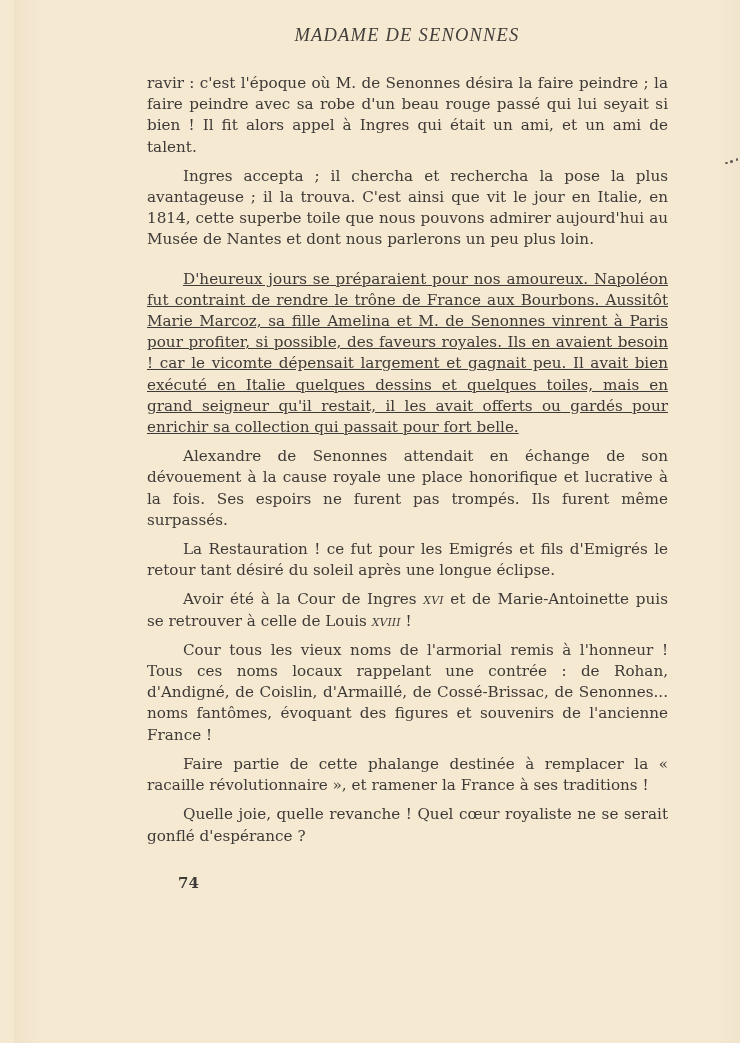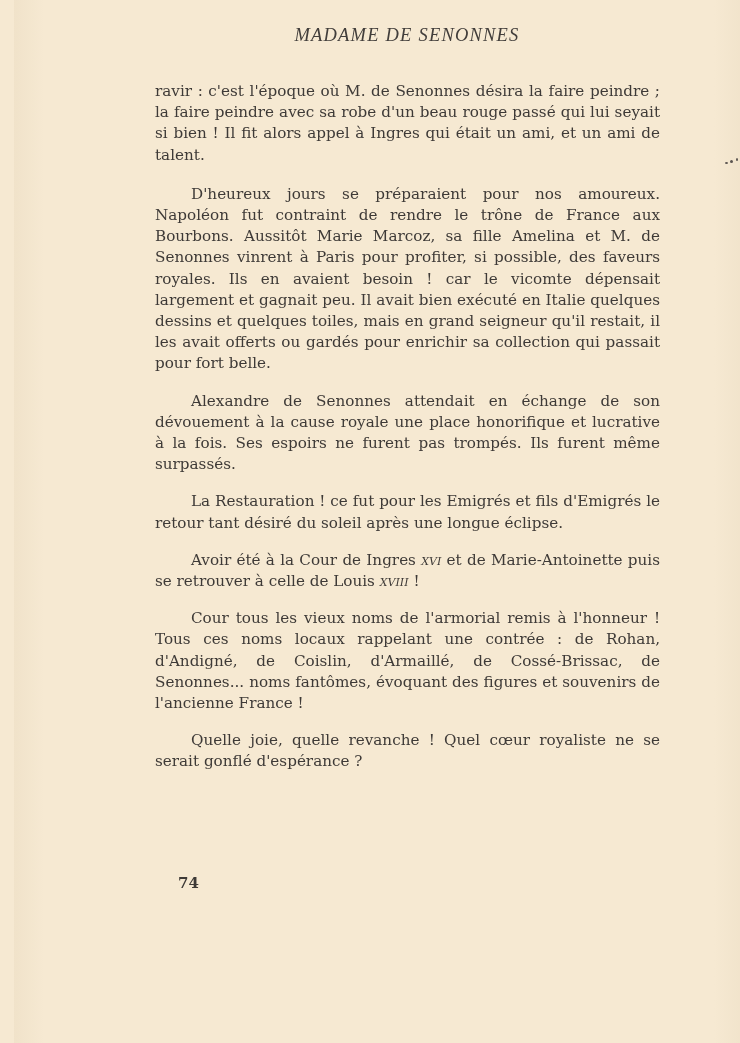--- a/index.html
+++ b/index.html
@@ -39,27 +39,27 @@
       position: absolute;
       left: 125px;
       top: 65px;
       width: 537px;
       font-family: "DejaVu Serif", serif;
       font-size: 15.2px;
       line-height: 21.2px;
       color: #3e3a37;
     }
     .text-block p {
-      margin: 16px;
+      margin: 8px;
       text-align: justify;
       text-align-last: left;
       text-indent: 36px;
     }
     .text-block p.noindent { text-indent: 0; }
-    .text-block p.gap { margin-top: 18px; }
+    .text-block p.gap { margin-top: 18px; text-decoration: underline; }
     .sc { font-variant: small-caps; font-style: italic; }
     .page-number {
       position: absolute;
       left: 164px;
       top: 874px;
       font-family: "DejaVu Serif", serif;
       font-size: 15px;
       font-weight: bold;
       color: #3e3a37;
       text-align: right;
@@ -72,25 +72,27 @@
   </style>
 </head>
 <body>
 
 <div class="page">
 
   <div class="running-head">MADAME DE SENONNES</div>
 
   <div class="text-block">
     <p class="noindent">ravir : c'est l'époque où M. de Senonnes désira la faire peindre ; la faire peindre avec sa robe d'un beau rouge passé qui lui seyait si bien ! Il fit alors appel à Ingres qui était un ami, et un ami de talent.</p>
+    <p>Ingres accepta ; il chercha et rechercha la pose la plus avantageuse ; il la trouva. C'est ainsi que vit le jour en Italie, en 1814, cette superbe toile que nous pouvons admirer aujourd'hui au Musée de Nantes et dont nous parlerons un peu plus loin.</p>
     <p class="gap">D'heureux jours se préparaient pour nos amoureux. Napoléon fut contraint de rendre le trône de France aux Bourbons. Aussitôt Marie Marcoz, sa fille Amelina et M. de Senonnes vinrent à Paris pour profiter, si possible, des faveurs royales. Ils en avaient besoin ! car le vicomte dépensait largement et gagnait peu. Il avait bien exécuté en Italie quelques dessins et quelques toiles, mais en grand seigneur qu'il restait, il les avait offerts ou gardés pour enrichir sa collection qui passait pour fort belle.</p>
     <p>Alexandre de Senonnes attendait en échange de son dévouement à la cause royale une place honorifique et lucrative à la fois. Ses espoirs ne furent pas trompés. Ils furent même surpassés.</p>
     <p>La Restauration ! ce fut pour les Emigrés et fils d'Emigrés le retour tant désiré du soleil après une longue éclipse.</p>
     <p><span>Avoir été à la Cour de Ingres </span><span class="sc">xvi</span><span> et de Marie-Antoinette puis se retrouver à celle de Louis </span><span class="sc">xviii</span><span> !</span></p>
     <p>Cour tous les vieux noms de l'armorial remis à l'honneur ! Tous ces noms locaux rappelant une contrée : de Rohan, d'Andigné, de Coislin, d'Armaillé, de Cossé-Brissac, de Senonnes... noms fantômes, évoquant des figures et souvenirs de l'ancienne France !</p>
+    <p>Faire partie de cette phalange destinée à remplacer la « racaille révolutionnaire », et ramener la France à ses traditions !</p>
     <p>Quelle joie, quelle revanche ! Quel cœur royaliste ne se serait gonflé d'espérance ?</p>
   </div>
 
   <div class="page-number">74</div>
 
   <span class="speck" style="left:711px;top:162px;width:3px;height:2px;"></span>
   <span class="speck" style="left:716px;top:160px;width:3px;height:3px;"></span>
   <span class="speck" style="left:722px;top:158px;width:2px;height:3px;"></span>
   <span class="speck" style="left:732px;top:596px;width:2px;height:8px;border-radius:1px;opacity:0.6;"></span>
 </div>

